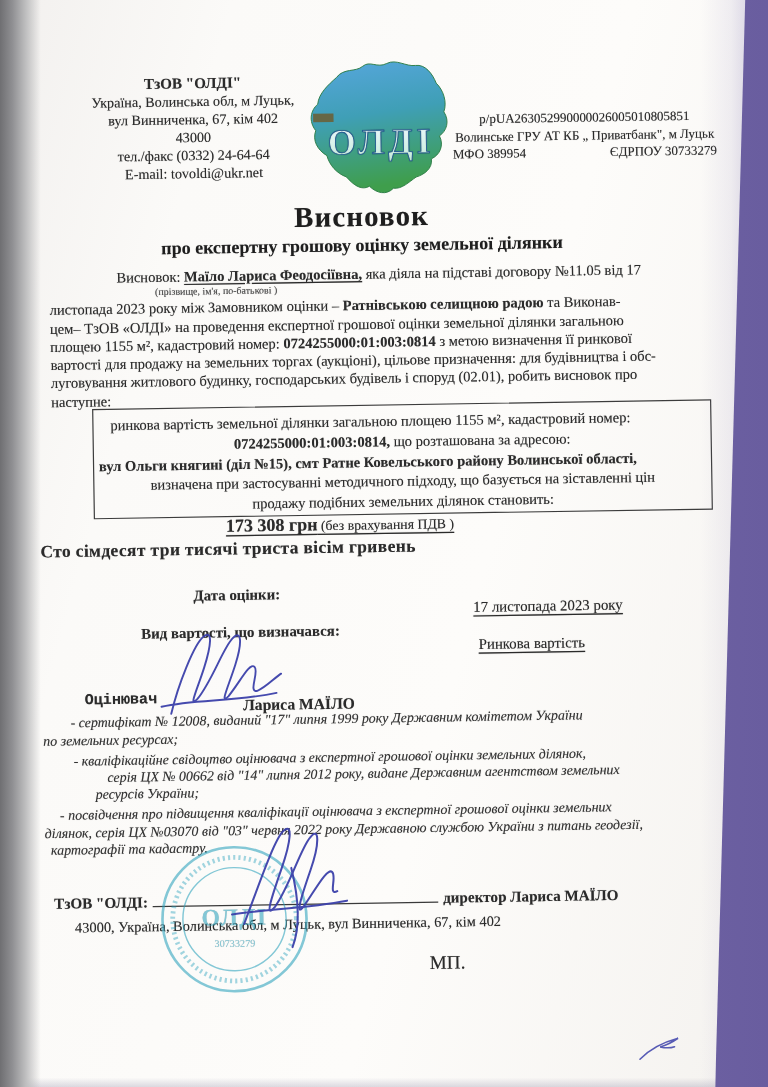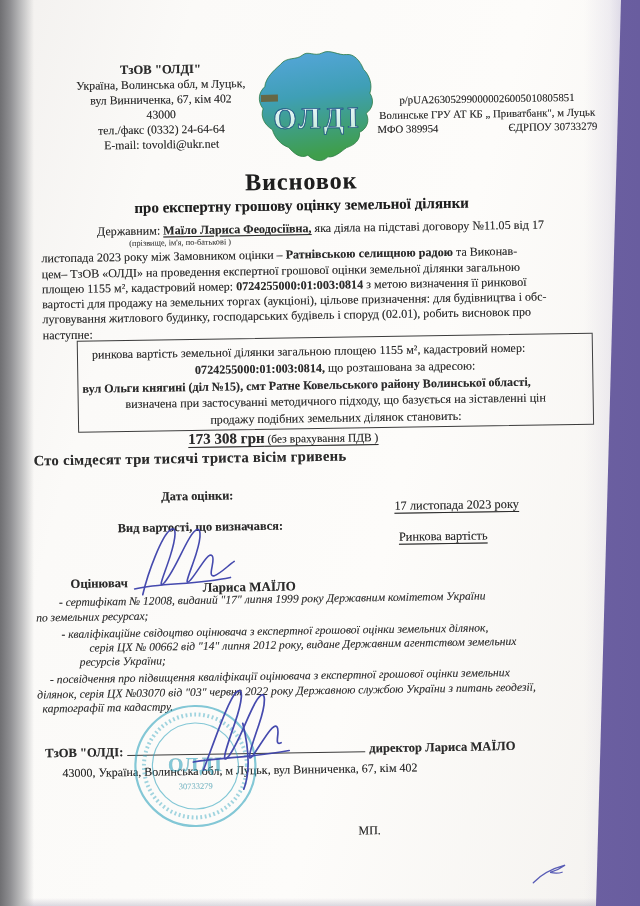--- a/index.html
+++ b/index.html
@@ -51,35 +51,35 @@
   .amount-line .note{font-size:11.5px;}
   .words{position:absolute;left:33px;top:448px;font-size:14.6px;font-weight:bold;letter-spacing:.3px;}
   
   .meta-label{position:absolute;font-size:12.4px;font-weight:bold;}
   .meta-value{position:absolute;font-size:12.4px;text-decoration:underline;text-underline-offset:3px;}
   .date-label{left:160px;top:487px;}
   .date-value{left:393px;top:500px;}
   .kind-label{left:116px;top:518px;}
   .kind-value{left:397px;top:531px;}
   
-  .assessor-role{position:absolute;left:68px;top:573px;font-size:12.6px;font-weight:bold;}
+  .assessor-role{position:absolute;left:68px;top:573px;font-size:12.6px;font-weight:bold;font-family:Liberation Mono, monospace;}
   .assessor-name{position:absolute;left:200px;top:578px;font-size:13px;font-weight:bold;}
   .sig1{position:absolute;left:126px;top:520px;z-index:5;}
   .cert{position:absolute;font-style:italic;font-size:11.6px;line-height:14px;color:#333;}
   .c1a{left:56px;top:592px;} .c1b{left:33px;top:607px;}
   .c2a{left:58px;top:624px;} .c2b{left:86px;top:638px;} .c2c{left:76px;top:652px;}
   .c3a{left:46px;top:669px;} .c3b{left:33px;top:684px;} .c3c{left:38px;top:698px;}
   
   .footer-line{position:absolute;left:40px;top:740px;width:560px;font-size:12.6px;}
   .footer-line .co{font-weight:bold;}
   .footer-line .fill{display:inline-block;width:238px;border-bottom:1.1px solid #3a3a3a;
     height:12px;margin:0 4px;vertical-align:baseline;}
   .footer-line .dir{font-weight:bold;}
   .footer-addr{position:absolute;left:57px;top:762px;font-size:12px;}
-  .footer-mp{position:absolute;left:352px;top:824px;font-size:12px;}
+  .footer-mp{position:absolute;left:352px;top:795px;font-size:16px;}
   .stamp{position:absolute;left:127px;top:701px;z-index:4;}
   .sig2{position:absolute;left:180px;top:682px;z-index:6;}
   .penmark{position:absolute;left:522px;top:866px;z-index:6;}
 </style>
 </head>
 <body>
 
 <div class="scan">
   <div class="tilt">
 
@@ -120,21 +120,21 @@
         <span>МФО 389954</span>
         <span>ЄДРПОУ 30733279</span>
       </div>
     </div>
 
     <div class="title">Висновок</div>
     <div class="subtitle">про  експертну грошову оцінку земельної ділянки</div>
 
     <div class="intro">
       <div class="l1">
-        <span>Державним:  </span><span class="b u">Маїло Лариса Феодосіївна,</span><span> яка діяла на підставі договору №11.05 від 17</span>
+        <span>Висновок:  </span><span class="b u">Маїло Лариса Феодосіївна,</span><span> яка діяла на підставі договору №11.05 від 17</span>
       </div>
       <div class="caption">(прізвище, ім'я, по-батькові )</div>
       <div><span>листопада 2023 року між Замовником оцінки – </span><span class="b">Ратнівською селищною  радою</span><span> та Виконав-</span></div>
       <div>цем– ТзОВ «ОЛДІ» на проведення експертної грошової оцінки земельної ділянки загальною</div>
       <div><span>площею 1155 м², кадастровий номер: </span><span class="b">0724255000:01:003:0814</span><span> з метою визначення  її ринкової</span></div>
       <div>вартості для продажу на земельних торгах (аукціоні), цільове призначення:  для будівництва і обс-</div>
       <div>луговування  житлового будинку, господарських будівель і споруд (02.01), робить висновок про</div>
       <div>наступне:</div>
     </div>
 

